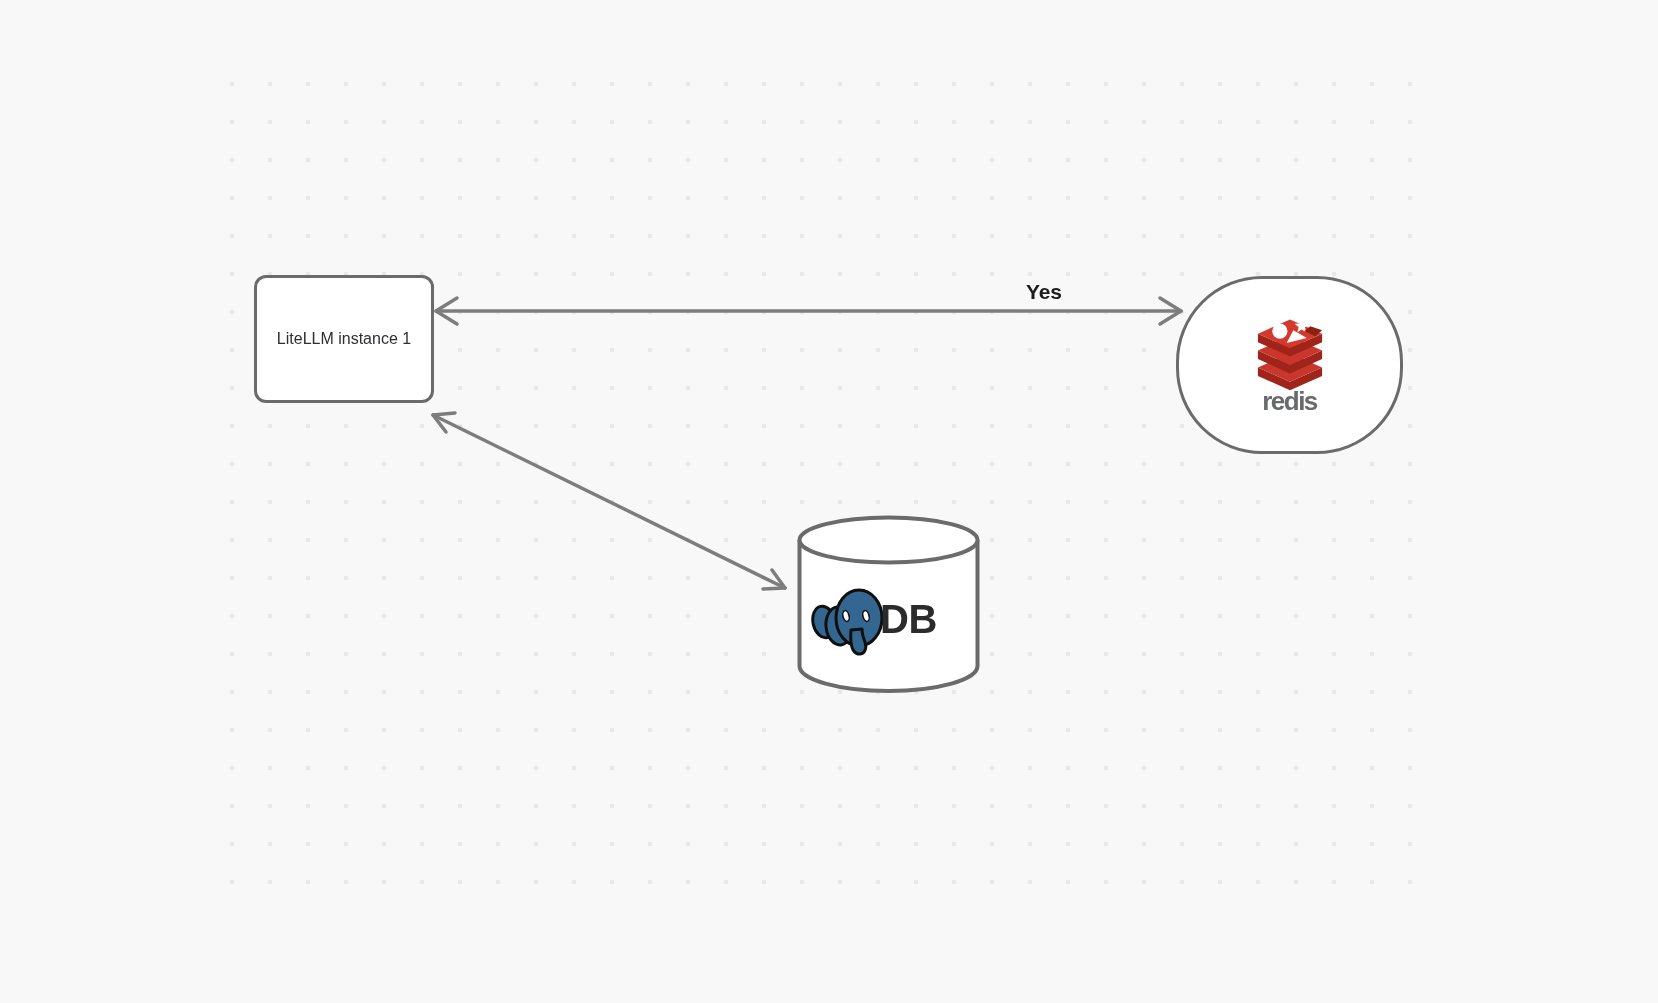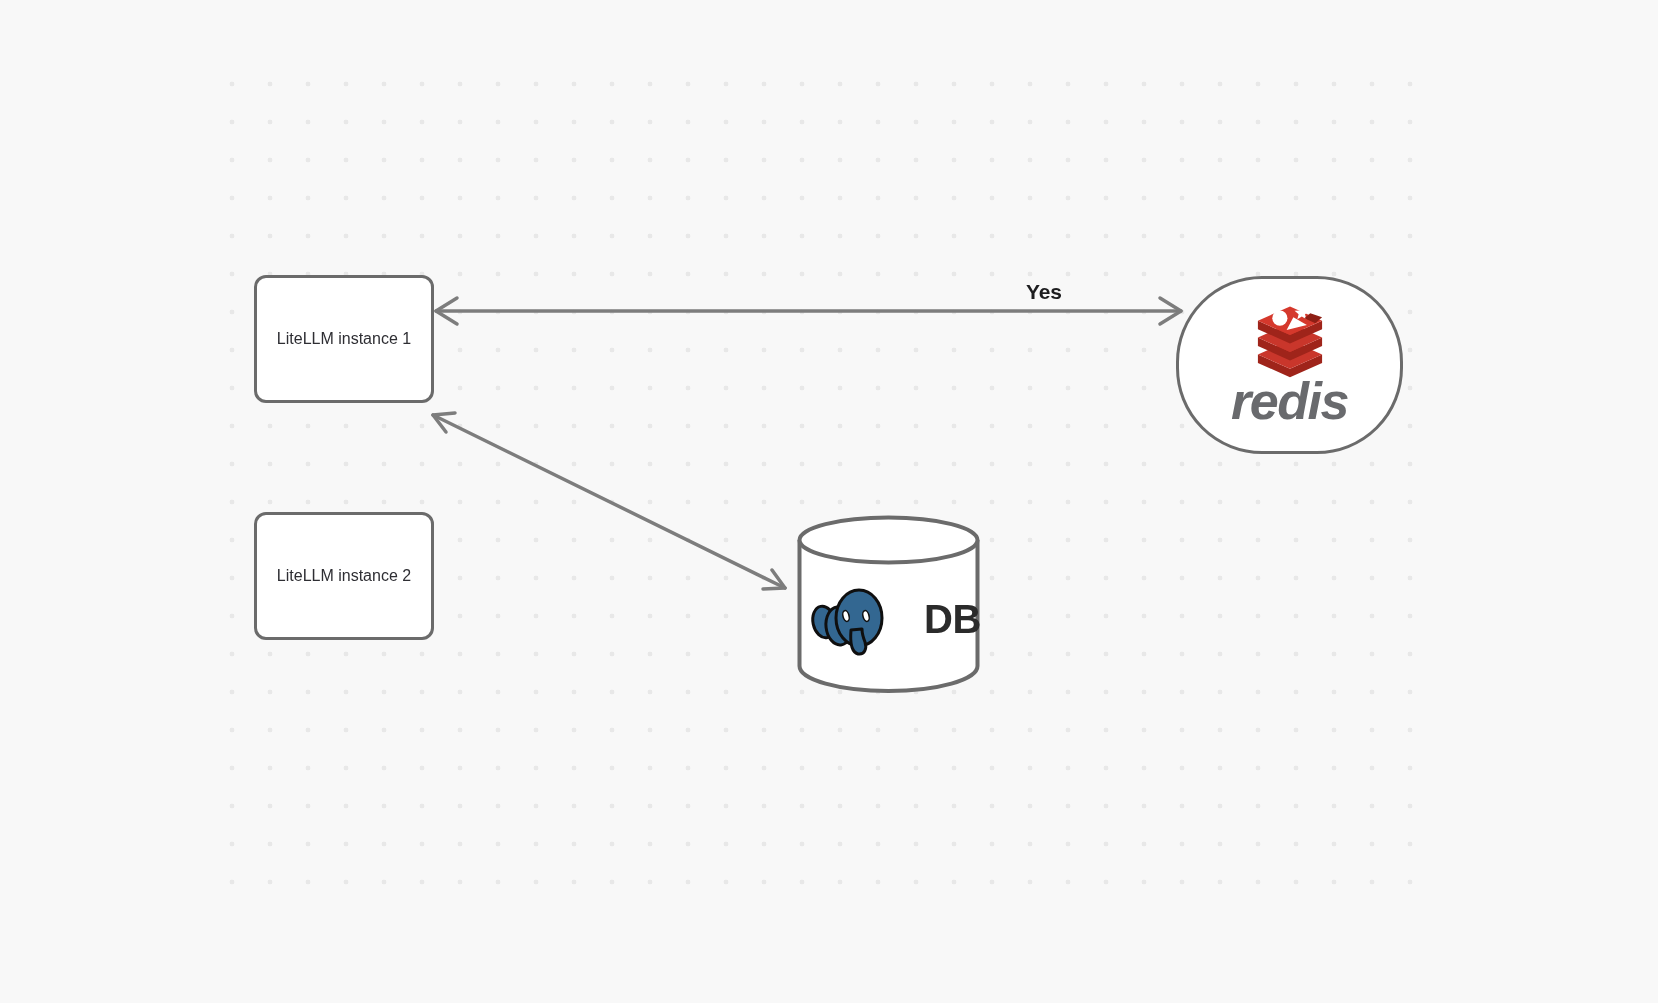--- a/index.html
+++ b/index.html
@@ -16,45 +16,42 @@
     border:3px solid #6b6b6b; border-radius:12px;
     display:flex; align-items:center; justify-content:center;
   }
   .instance-box { left:254px; width:180px; height:128px; }
   .instance-label { font-size:16px; color:#2e2e33; white-space:pre; }
   .redis-node {
     left:1176px; top:276px; width:227px; height:178px; border-radius:86px;
     flex-direction:column; justify-content:center; gap:0;
   }
   .redis-wordmark {
-    font-size:52px; font-weight:bold; color:#696a6d; letter-spacing:-1.5px;
-    line-height:1; margin-top:-4px;font-style:italic;
+    font-size:26px; font-weight:bold; color:#696a6d; letter-spacing:-1.5px;
+    line-height:1; margin-top:-4px;
   }
   .arrow-label {
     position:absolute; font-weight:bold; font-size:21px; color:#1d1d1f;
     white-space:pre; letter-spacing:-0.1px;
   }
   .overlay { position:absolute; left:0; top:0; pointer-events:none; }
   .db-label {
     position:absolute; left:880px; top:599px; font-size:40px; font-weight:bold;
-    color:#2b2b2b; letter-spacing:-0.5px; line-height:1;margin-left:44px;
+    color:#2b2b2b; letter-spacing:-0.5px; line-height:1;
   }
 </style>
 </head>
 <body>
 
 <div class="canvas">
 
   <div class="dotgrid"></div>
 
   <div class="node instance-box" style="top:275px;">
     <span class="instance-label">LiteLLM instance 1</span>
-  </div>
-  <div class="node instance-box" style="top:512px;">
-    <span class="instance-label">LiteLLM instance 2</span>
   </div>
 
   <div class="node redis-node">
     <svg width="88" height="76" viewBox="0 0 100 90" aria-hidden="true">
 
       <path d="M12,61 L50,78 L88,61 L88,71 L50,88 L12,71 Z" fill="#9F241A"></path>
       <path d="M50,44 L88,61 L50,78 L12,61 Z" fill="#C9362B"></path>
 
       <path d="M12,41 L50,58 L88,41 L88,51 L50,68 L12,51 Z" fill="#9F241A"></path>
       <path d="M50,24 L88,41 L50,58 L12,41 Z" fill="#C9362B"></path>

